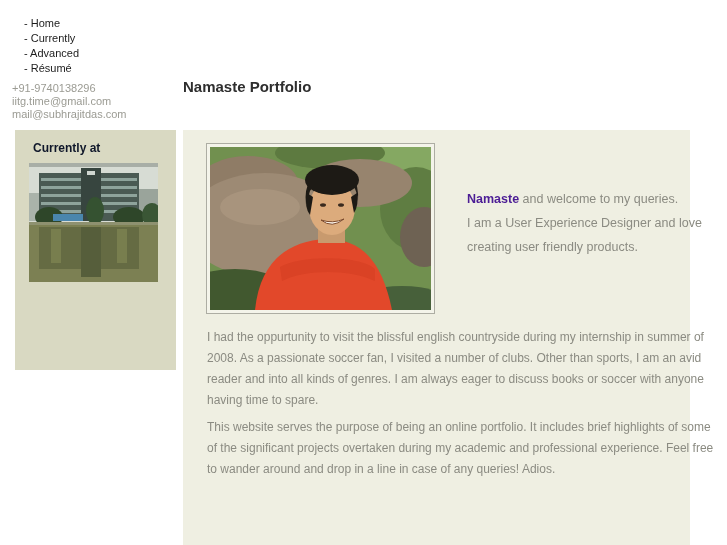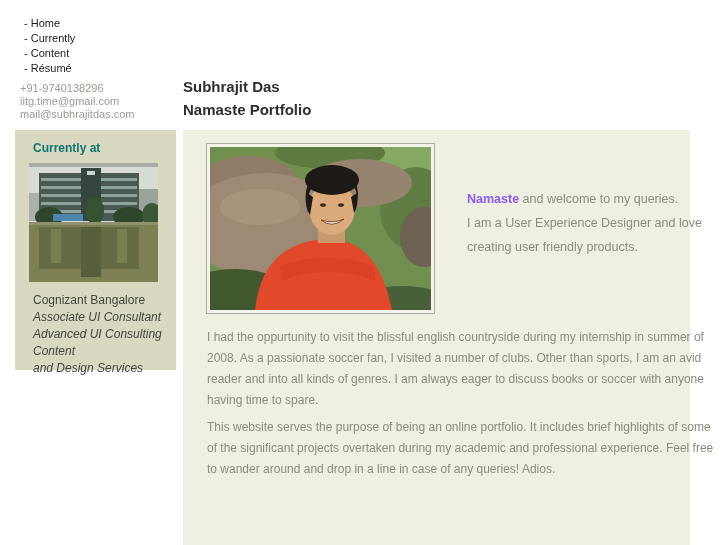--- a/index.html
+++ b/index.html
@@ -10,64 +10,63 @@
     font-family: "Liberation Sans", sans-serif;
   }
   .page { position: relative; width: 727px; height: 475px; }
 
   
   .nav { position: absolute; left: 24px; top: 16px; margin: 0; padding: 0; list-style: none; }
   .nav li { font-size: 11px; line-height: 15px; }
   .nav a { color: #1c1c1c; text-decoration: none; cursor: pointer; }
 
   
-  .contact { position: absolute; left: 20px; top: 82px; font-size: 11px; line-height: 13px; color: #9b9b93; }
+  .contact { position: absolute; left: 12px; top: 82px; font-size: 11px; line-height: 13px; color: #9b9b93; }
 
   
   .header { position: absolute; left: 183px; top: 75px; font-size: 15px; font-weight: bold; color: #2e2e2e; line-height: 23px; }
 
   
   .sidebar { position: absolute; left: 15px; top: 130px; width: 161px; height: 240px; background: #d9d9c2; }
-  .sb-heading { position: absolute; left: 18px; top: 11px; font-size: 12px; font-weight: bold; color: #0f766e; }
+  .sb-heading { position: absolute; left: 18px; top: 11px; font-size: 12px; font-weight: bold; color: #0f172a; }
   .sb-photo { position: absolute; left: 14px; top: 33px; width: 129px; height: 119px; }
   .sb-photo svg { display: block; }
   .sb-text { position: absolute; left: 18px; top: 162px; font-size: 12px; line-height: 17px; color: #44443d; }
   .sb-text .italic { font-style: italic; }
 
   
   .panel { position: absolute; left: 183px; top: 130px; width: 507px; height: 415px; background: #efefe2; }
   .photo-frame { position: absolute; left: 23px; top: 13px; border: 1px solid #adada3; background: #f4f4ea; padding: 3px; width: 221px; height: 163px; }
   .photo-frame svg { display: block; }
 
   .intro { position: absolute; left: 284px; top: 57px; width: 262px; font-size: 12.5px; line-height: 24px; color: #8b8b82; }
-  .intro .accent { color: #8b5cf6; font-weight: bold; }
+  .intro .accent { color: #4c1d95; font-weight: bold; }
 
   .paras { position: absolute; left: 24px; top: 197px; width: 510px; font-size: 12px; line-height: 21px; color: #8b8b82; }
   .paras p { margin: 0 0 6px 0; }
 </style>
 </head>
 <body>
 
 <div class="page">
 
   <ul class="nav">
     <li><a>- Home</a></li>
     <li><a>- Currently</a></li>
-    <li><a>- Content</a></li>
+    <li><a>- Advanced</a></li>
     <li><a>- Résumé</a></li>
   </ul>
 
   <div class="contact">
     <div>+91-9740138296</div>
     <div>iitg.time@gmail.com</div>
     <div>mail@subhrajitdas.com</div>
   </div>
 
   <div class="header">
-    <div>Subhrajit Das</div>
     <div>Namaste Portfolio</div>
   </div>
 
   <aside class="sidebar">
     <div class="sb-heading">Currently at</div>
 
     <div class="sb-photo">
       <svg width="129" height="119" viewBox="0 0 129 119" xmlns="http://www.w3.org/2000/svg">
         <rect width="129" height="119" fill="#d7dcd4"></rect>
         <rect width="129" height="4" fill="#a8aea6"></rect>
@@ -88,26 +87,20 @@
         <rect x="24" y="51" width="30" height="7" fill="#4a86ad"></rect>
         <rect x="0" y="59" width="129" height="4" fill="#8e9170"></rect>
         <rect x="0" y="62" width="129" height="57" fill="#7c8053"></rect>
         <rect x="10" y="64" width="100" height="42" fill="#656b43"></rect>
         <rect x="52" y="64" width="20" height="50" fill="#565e3b"></rect>
         <rect x="22" y="66" width="10" height="34" fill="#787e4e"></rect>
         <rect x="88" y="66" width="10" height="34" fill="#787e4e"></rect>
       </svg>
     </div>
 
-    <div class="sb-text">
-      <div>Cognizant Bangalore</div>
-      <div class="italic">Associate UI Consultant</div>
-      <div class="italic">Advanced UI Consulting Content</div>
-      <div class="italic">and Design Services</div>
-    </div>
   </aside>
 
   <main class="panel">
 
     <div class="photo-frame">
       <svg width="221" height="163" viewBox="0 0 221 163" xmlns="http://www.w3.org/2000/svg">
         <rect width="221" height="163" fill="#71904f"></rect>
         <ellipse cx="185" cy="18" rx="62" ry="30" fill="#85a862"></ellipse>
         <ellipse cx="120" cy="6" rx="55" ry="16" fill="#5d7a40"></ellipse>
         <ellipse cx="206" cy="62" rx="36" ry="42" fill="#5f7d42"></ellipse>

